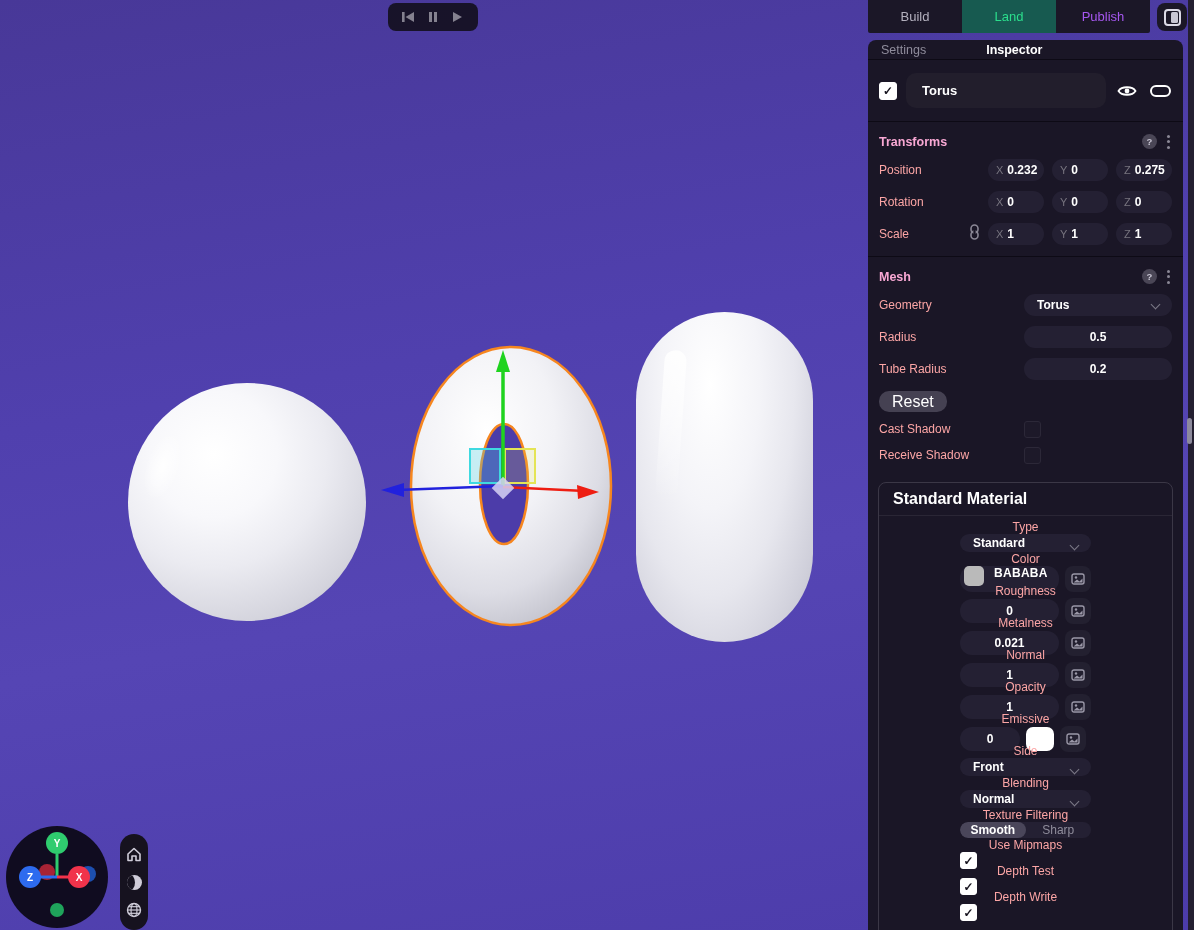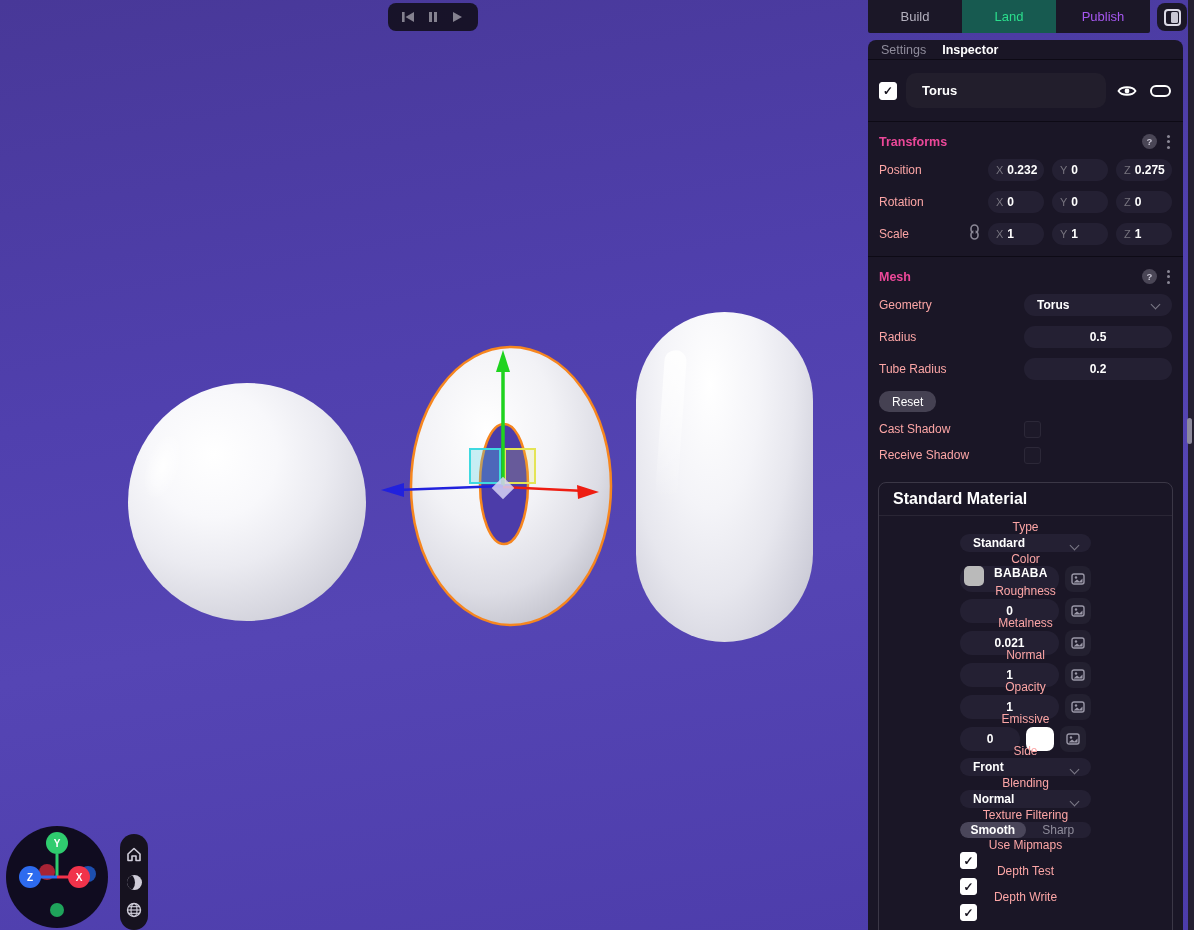--- a/index.html
+++ b/index.html
@@ -47,51 +47,51 @@
   .scroll-track { left:1188px; top:0; width:6px; height:930px; background:#241f31; }
   .scroll-thumb { left:1187px; top:418px; width:5px; height:26px; background:#8d8a9c; border-radius:3px; }
 
   
   .panel {
     left:868px; top:40px; width:315px; height:890px;
     background:#1a1626; border-radius:8px 8px 0 0; color:#e8e6ef; overflow:hidden;
   }
   .panel-tabs { height:20px; display:flex; align-items:center; gap:16px; padding:0 13px; border-bottom:1px solid #0d0a15; }
   .ptab { font-size:12.5px; color:#8f8c9b; }
-  .ptab.active { color:#ffffff; font-weight:bold; }
+  .ptab.active { color:#ffffff; font-weight:bold;margin-left:44px; }
 
   .name-row { height:62px; display:flex; align-items:center; gap:9px; padding:0 11px; border-bottom:1px solid #0d0a15; }
   .name-input { flex:1; height:35px; background:#221e2c; border-radius:10px; display:flex; align-items:center; padding-left:16px;
     font-size:13px; font-weight:bold; color:#fff; }
   .icon-btn { display:flex; align-items:center; justify-content:center; width:24px; height:24px; }
   .pill-icon { width:21px; height:12px; border:2.5px solid #fff; border-radius:7px; }
 
   .section { padding:7px 11px 6px; border-bottom:1px solid #0d0a15; }
   .sec-head { height:25px; display:flex; align-items:center; }
-  .sec-title { font-size:12.5px; font-weight:bold; color:#ec4899; flex:1; }
+  .sec-title { font-size:12.5px; font-weight:bold; color:#f9a8d4; flex:1; }
   .help-icon { width:15px; height:15px; border-radius:50%; background:#4a4656; color:#c9c6d4; font-size:9.5px; font-weight:bold;
     display:flex; align-items:center; justify-content:center; margin-right:9px; }
   .dots-icon { width:4px; display:flex; flex-direction:column; gap:2.5px; align-items:center; margin-right:2px; }
   .dots-icon i { width:3px; height:3px; border-radius:50%; background:#8a8795; }
 
   .trow { height:32px; display:flex; align-items:center; }
   .rlabel { font-size:12px; color:#fca5a5; flex:1; }
   .vec3 { display:flex; gap:8px; }
   .vf { width:56px; height:22px; background:#242033; border-radius:11px; display:flex; align-items:center; padding-left:8px; gap:4px; }
   .vf .ax { font-size:11px; color:#77747f; }
   .vf .vv { font-size:12px; font-weight:bold; color:#fff; }
   .link-icon { margin-right:8px; }
 
   .ctrl-col { width:148px; display:flex; align-items:center; }
   .dropdown { position:relative; width:100%; height:22px; background:#242033; border-radius:11px; display:flex; align-items:center;
     padding-left:13px; font-size:12px; font-weight:bold; color:#fff; }
   .chev { position:absolute; right:13px; top:7px; width:7px; height:7px; border-right:1.7px solid #7c7987; border-bottom:1.7px solid #7c7987; transform:rotate(45deg); }
   .num-input { width:100%; height:22px; background:#242033; border-radius:11px; display:flex; align-items:center; justify-content:center;
     font-size:12px; font-weight:bold; color:#fff; }
-  .reset-btn { height:21px; padding:0 13px; background:#454152; border-radius:10px; font-size:12px; color:#fff;
+  .reset-btn { height:21px; padding:0 13px; background:#454152; border-radius:10px; font-size:16px; color:#fff;
     display:inline-flex; align-items:center; margin:6px 0 4px; }
   .checkbox { width:17px; height:17px; border-radius:3px; background:#1d1929; border:1px solid #2c2838; }
   .checkbox.checked { background:#ffffff; border-color:#ffffff; color:#15121d; display:flex; align-items:center; justify-content:center; }
   .checkbox.checked::after { content:"✓"; font-size:12px; font-weight:bold; }
   .cb-row { height:26px; }
   .name-cb { width:18px; height:18px; border-radius:3px; }
 
   
   .mat-panel { margin:8px 10px 0; border:1px solid #3b3746; border-radius:8px; overflow:hidden; }
   .mat-head { height:33px; display:flex; align-items:center; padding-left:14px; border-bottom:1px solid #2a2635;

